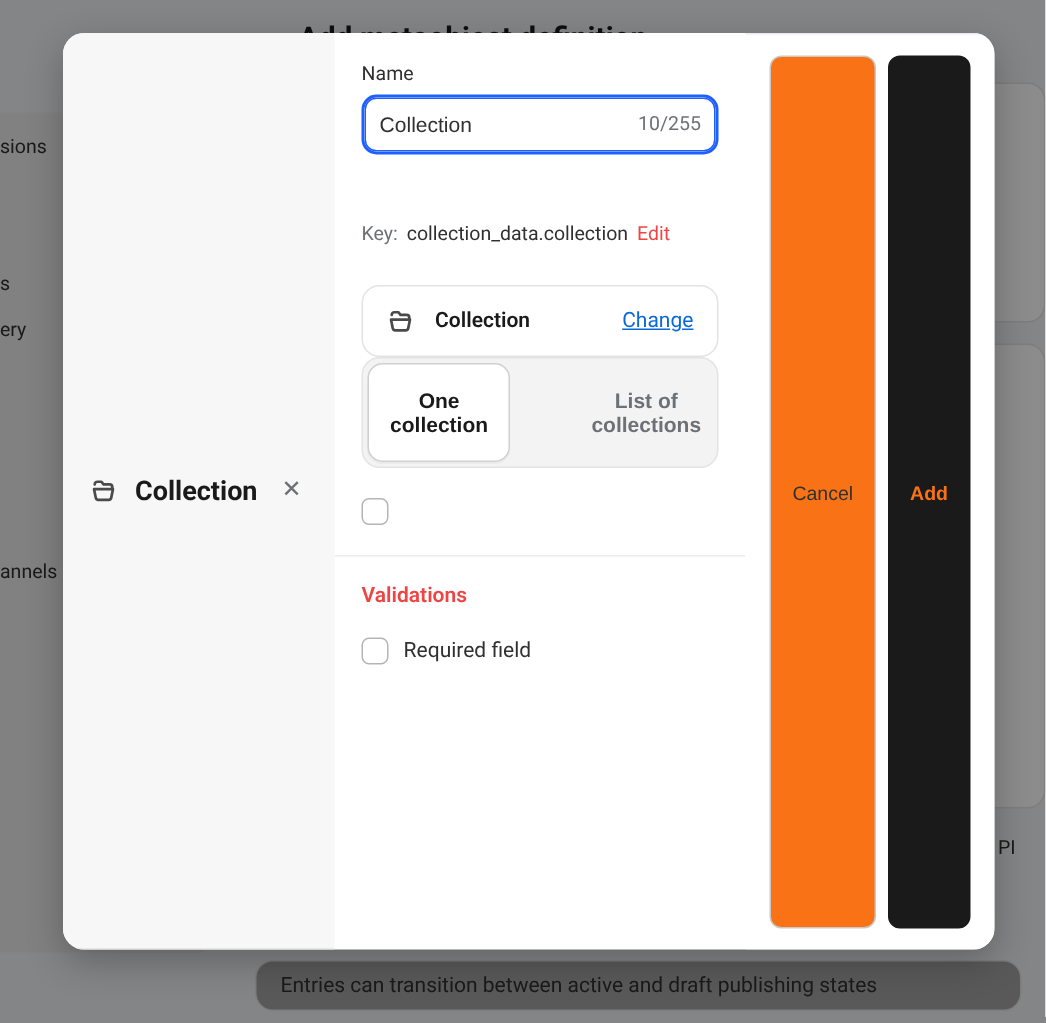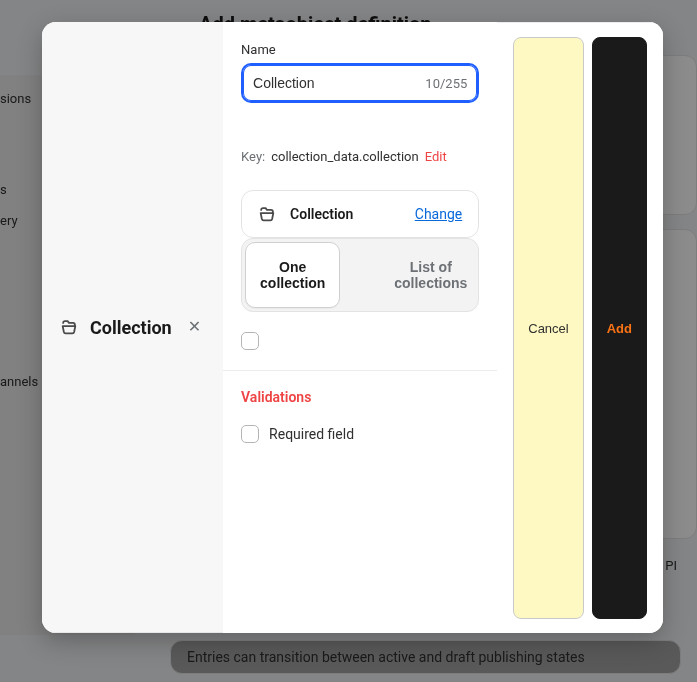--- a/index.html
+++ b/index.html
@@ -153,21 +153,21 @@
   .modal-footer {
     border-top: 1px solid #ececef;
     padding: 14px 16px;
     display: flex; justify-content: flex-end; gap: 8px;
     background: #fff;
   }
   .btn {
     border-radius: 8px; font-size: 13px; padding: 8px 14px; cursor: pointer;
     font-weight: 500;
   }
-  .btn.secondary { background: #fef9c3; border: 1px solid #c9c9c9; color: #303030; }
+  .btn.secondary { background: #f97316; border: 1px solid #c9c9c9; color: #303030; }
   .btn.primary { background: #1a1a1a; border: 1px solid #1a1a1a; color: #f97316; font-weight: 600; }
 
   .collection-icon {
     width: 18px; height: 18px; flex: 0 0 auto;
     color: #4a4a4a;
   }
   .collection-icon svg { display: block; }
 </style>
 </head>
 <body>

